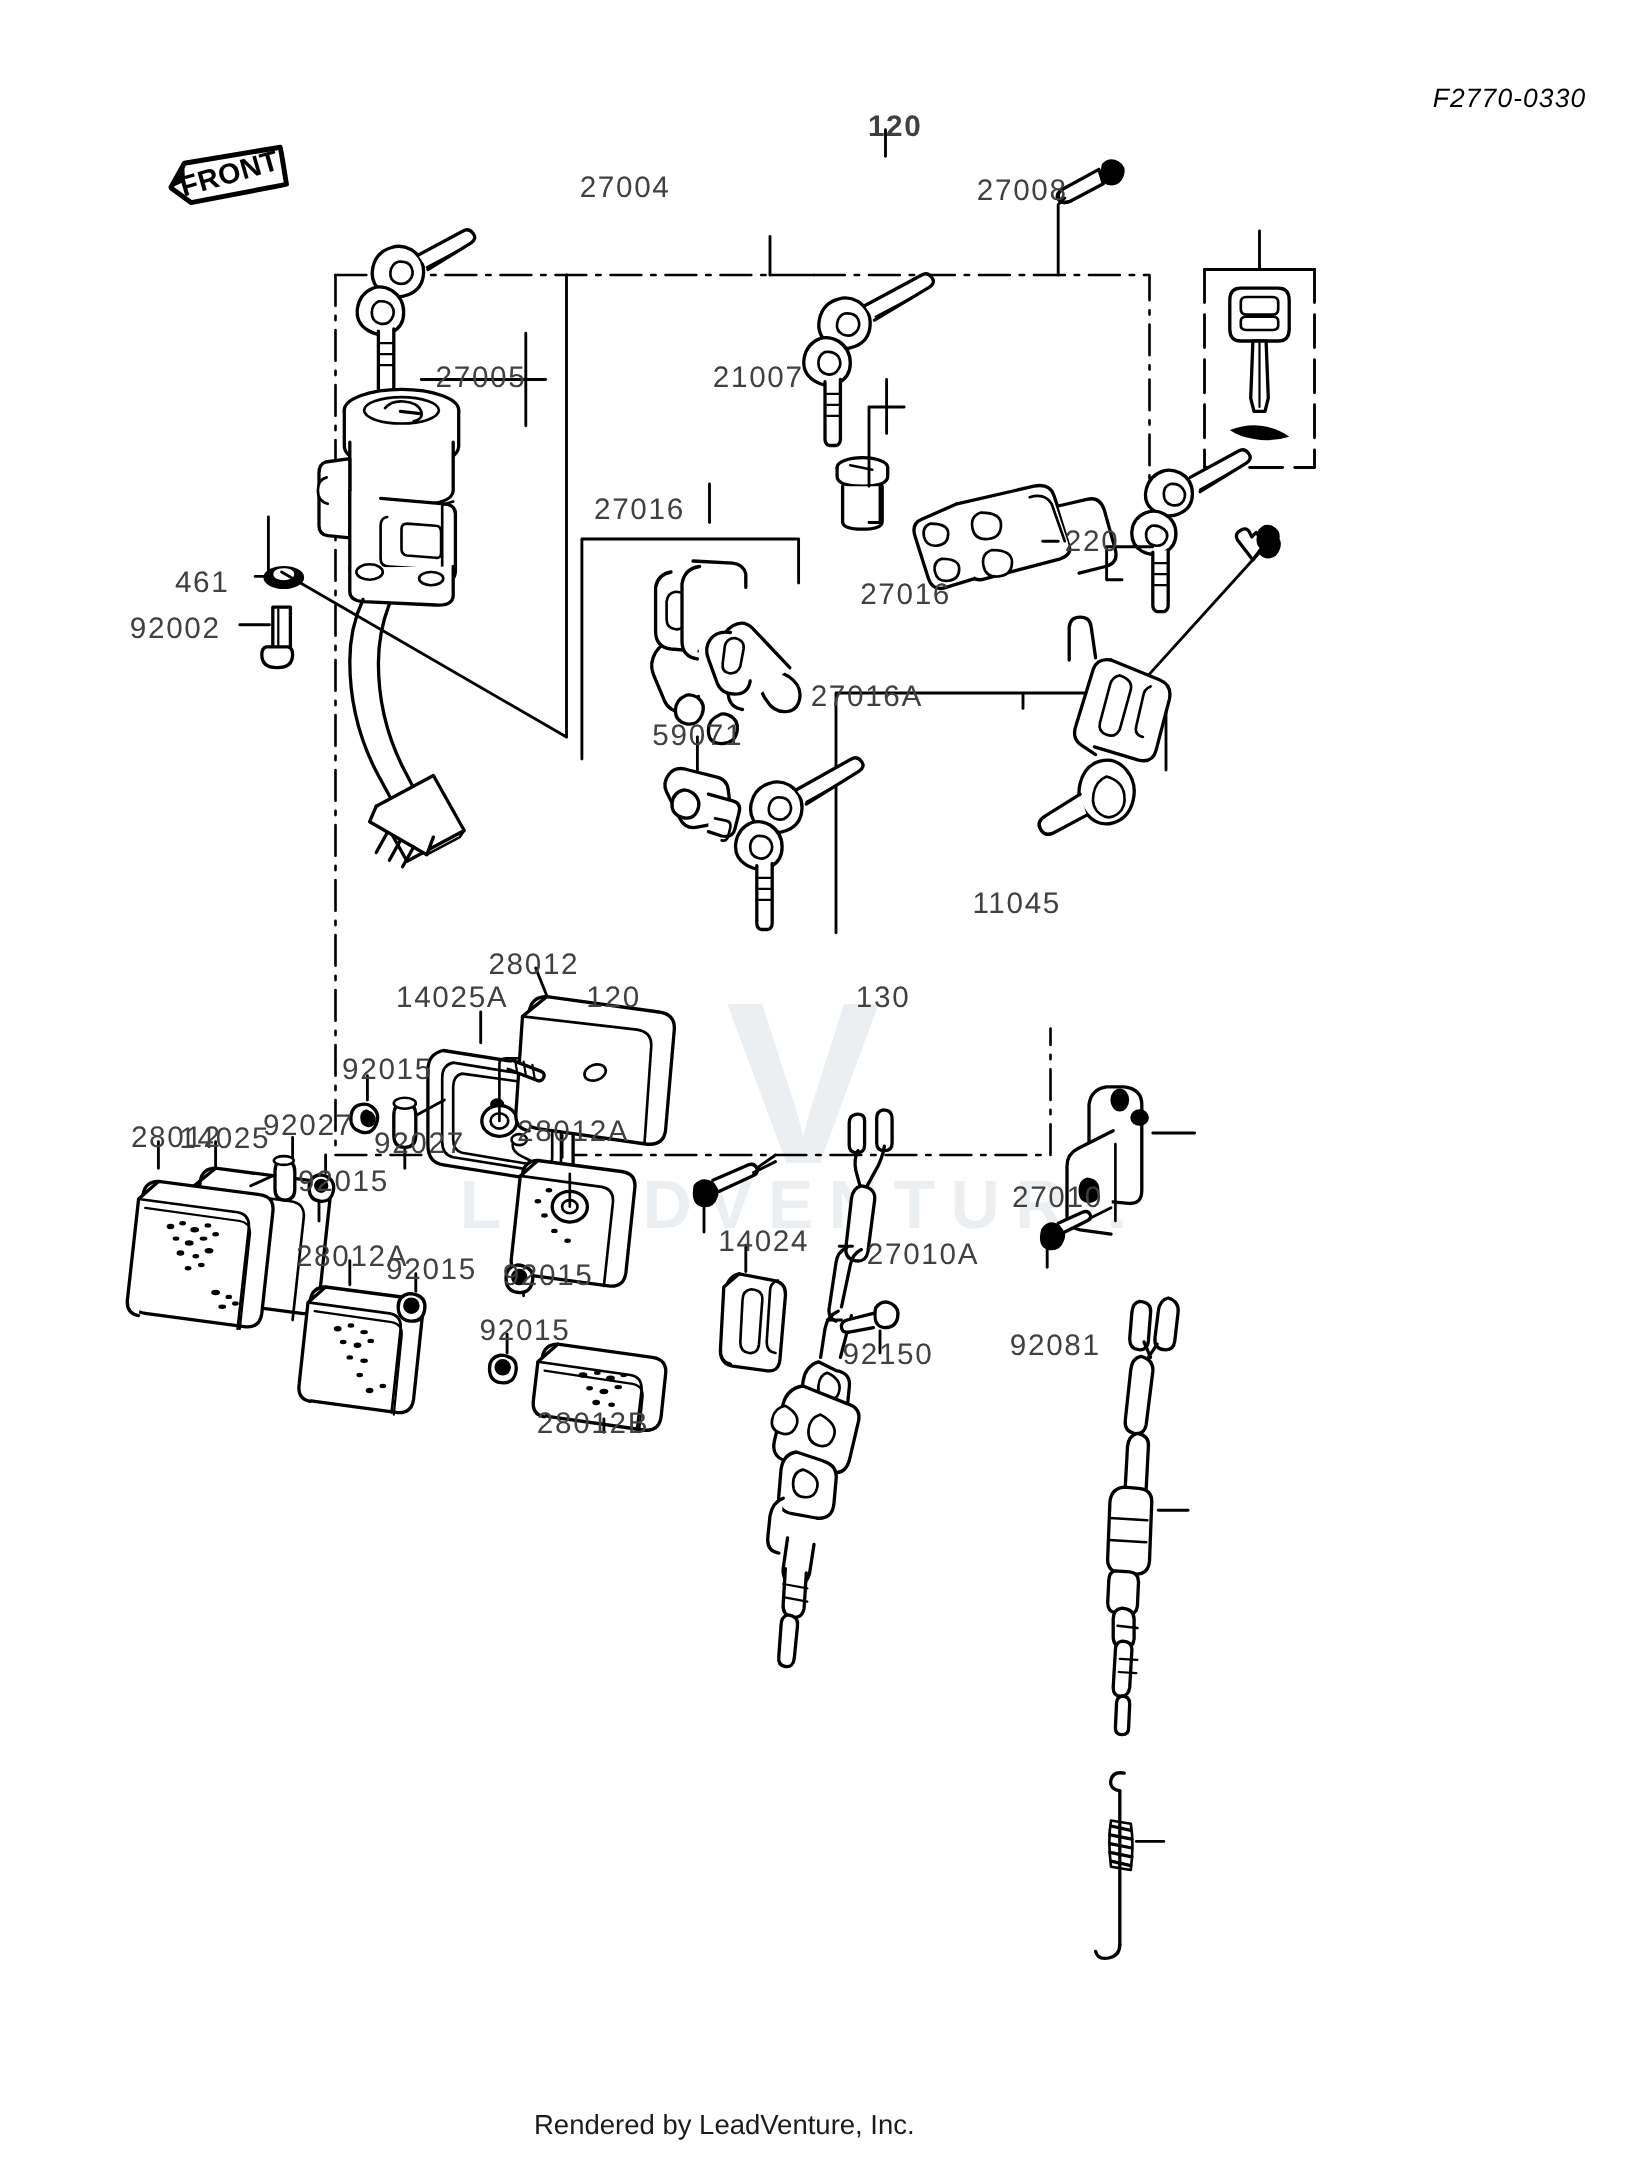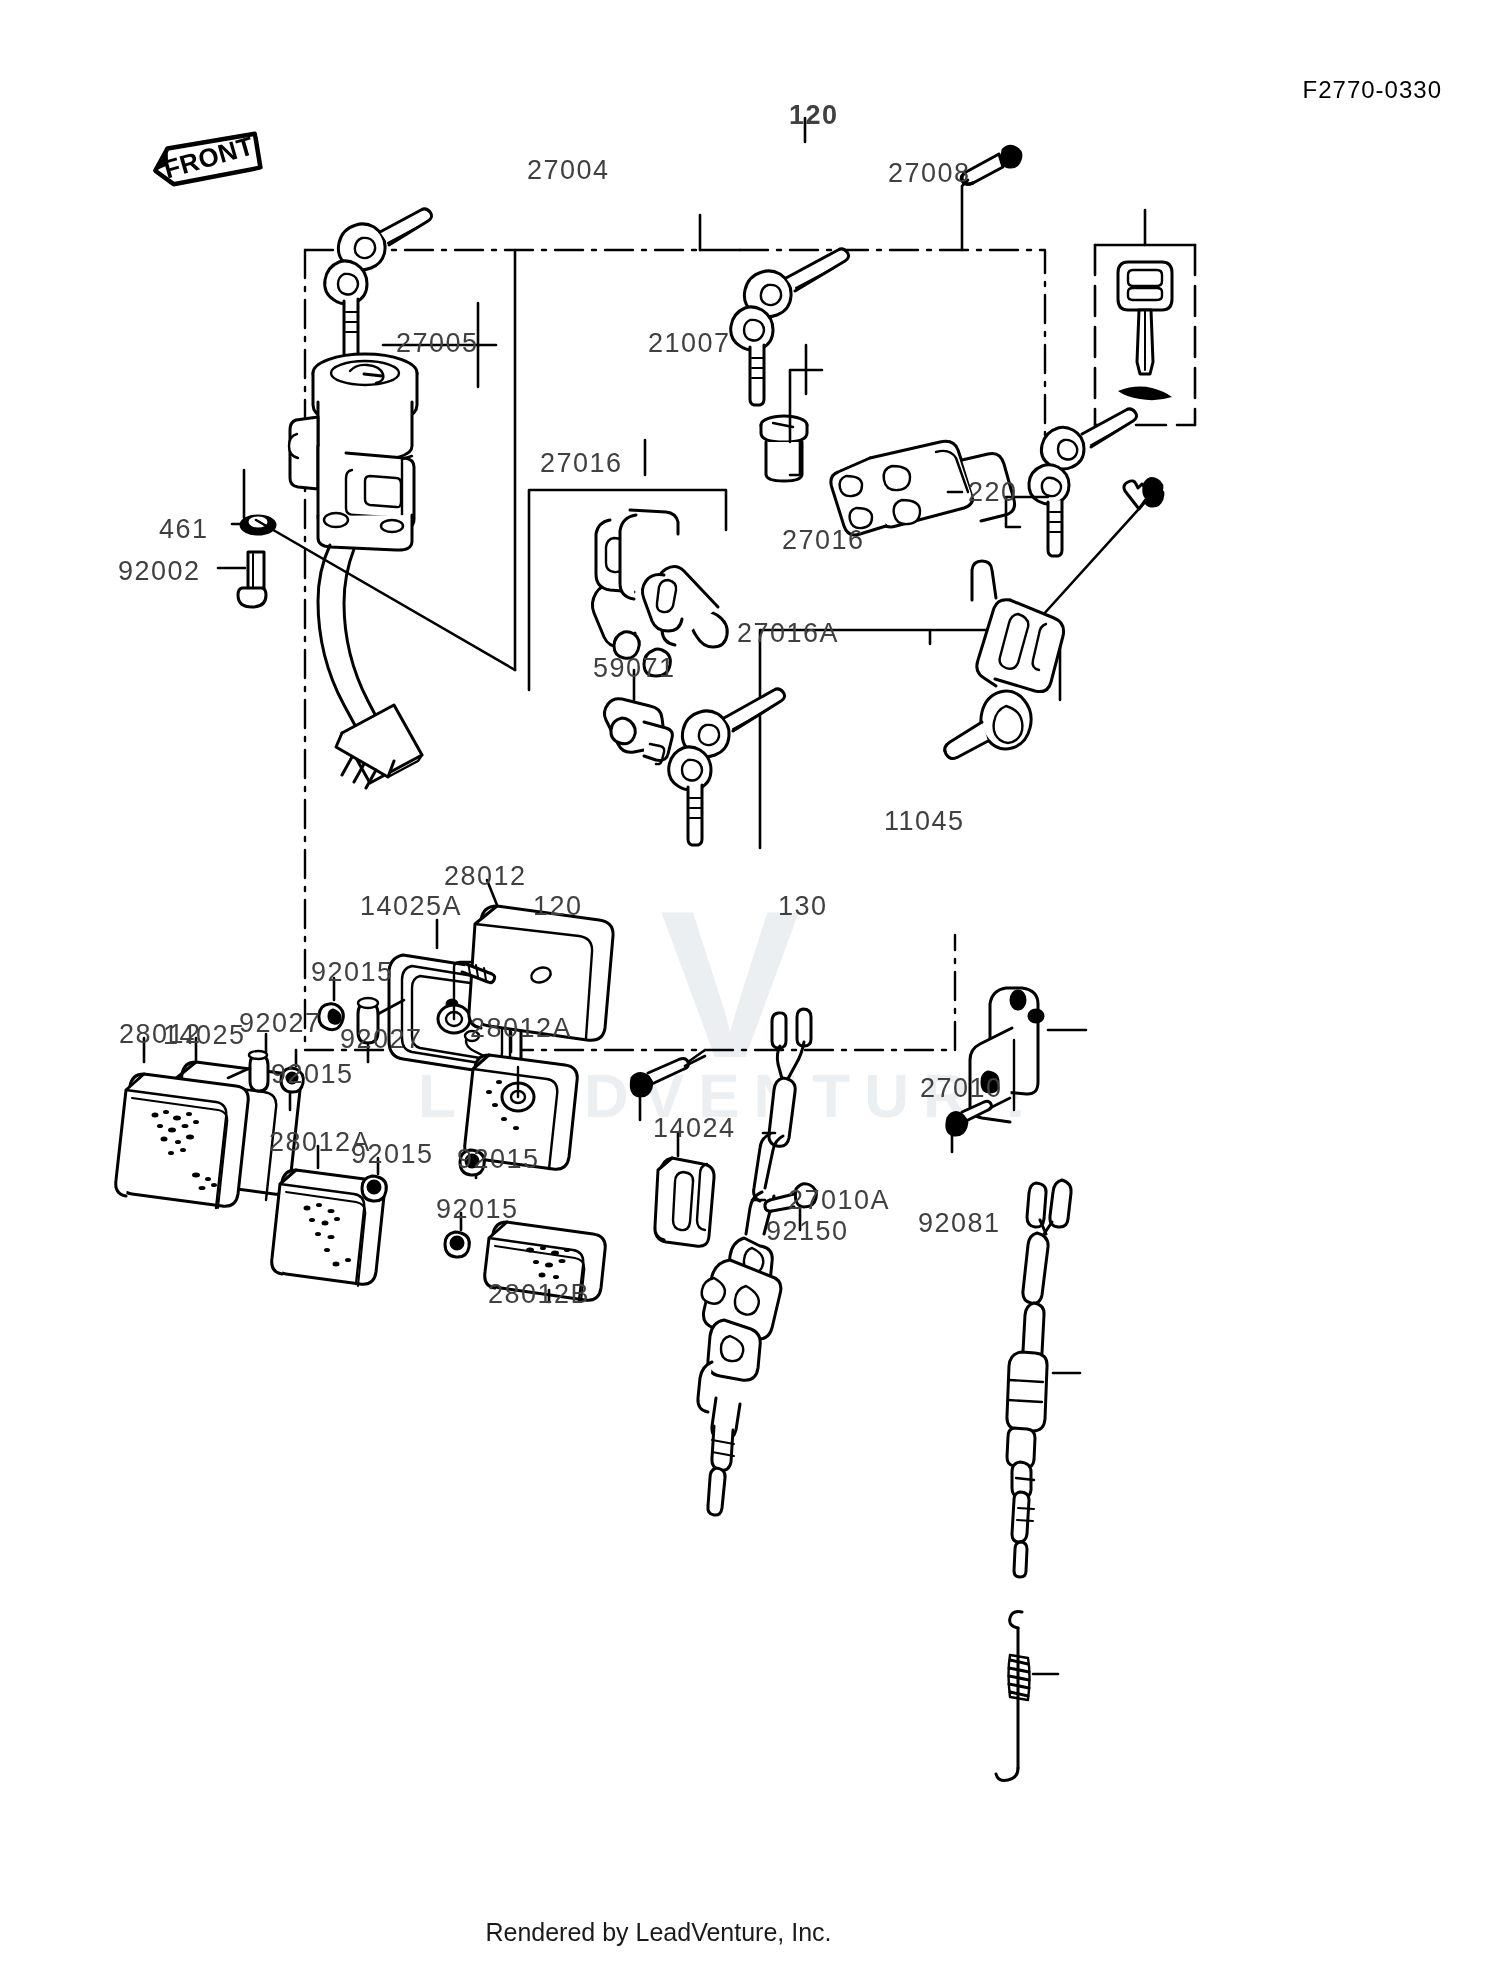--- a/index.html
+++ b/index.html
@@ -11,21 +11,21 @@
   }
   #sheet{position:absolute;left:0;top:0;width:1500px;height:1962px;}
   #svgroot{position:absolute;left:0;top:0;width:1500px;height:1962px;}
   .lbl{
     position:absolute;color:#404040;font-family:"Liberation Sans", sans-serif;
     font-size:27px;letter-spacing:1.5px;white-space:nowrap;font-weight:400;
   }
   .lbl.b{font-weight:bold;}
   .hdr{
     position:absolute;right:58px;top:76px;font-size:24px;letter-spacing:1px;
-    font-family:"Liberation Sans", sans-serif;color:#000;white-space:nowrap;
+    font-family:"Liberation Sans", sans-serif;color:#000;white-space:nowrap;font-style:italic;
   }
   .footer{
     position:absolute;left:0;top:1918px;width:1317px;text-align:center;
     font-size:25px;color:#1a1a1a;font-family:"Liberation Sans", sans-serif;
   }
   .wm{
     position:absolute;color:#eceff1;font-weight:bold;pointer-events:none;
     user-select:none;font-family:"Liberation Sans", sans-serif;
   }
   #wm-text{left:418px;top:1060px;font-size:62px;letter-spacing:14px;}
@@ -536,20 +536,20 @@
       <div class="lbl" style="left: 340px; top: 1024px;">92027</div>
       <div class="lbl" style="left: 119px; top: 1019px;">28012</div>
       <div class="lbl" style="left: 271px; top: 1059px;">92015</div>
       <div class="lbl" style="left: 470px; top: 1013px;">28012A</div>
       <div class="lbl" style="left: 457px; top: 1144px;">92015</div>
       <div class="lbl" style="left: 269px; top: 1127px;">28012A</div>
       <div class="lbl" style="left: 351px; top: 1139px;">92015</div>
       <div class="lbl" style="left: 436px; top: 1194px;">92015</div>
       <div class="lbl" style="left: 488px; top: 1279px;">28012B</div>
       <div class="lbl" style="left: 653px; top: 1113px;">14024</div>
-      <div class="lbl" style="left: 788px; top: 1185px; text-align: center;">27010A</div>
+      <div class="lbl" style="left: 788px; top: 1125px; text-align: center;">27010A</div>
       <div class="lbl" style="left: 920px; top: 1073px; text-align: center;">27010</div>
       <div class="lbl" style="left: 766px; top: 1216px;">92150</div>
       <div class="lbl" style="left: 918px; top: 1208px;">92081</div>
     </div>
 
   <div class="footer">Rendered by LeadVenture, Inc.</div>
 </div>
 
 </body></html>

